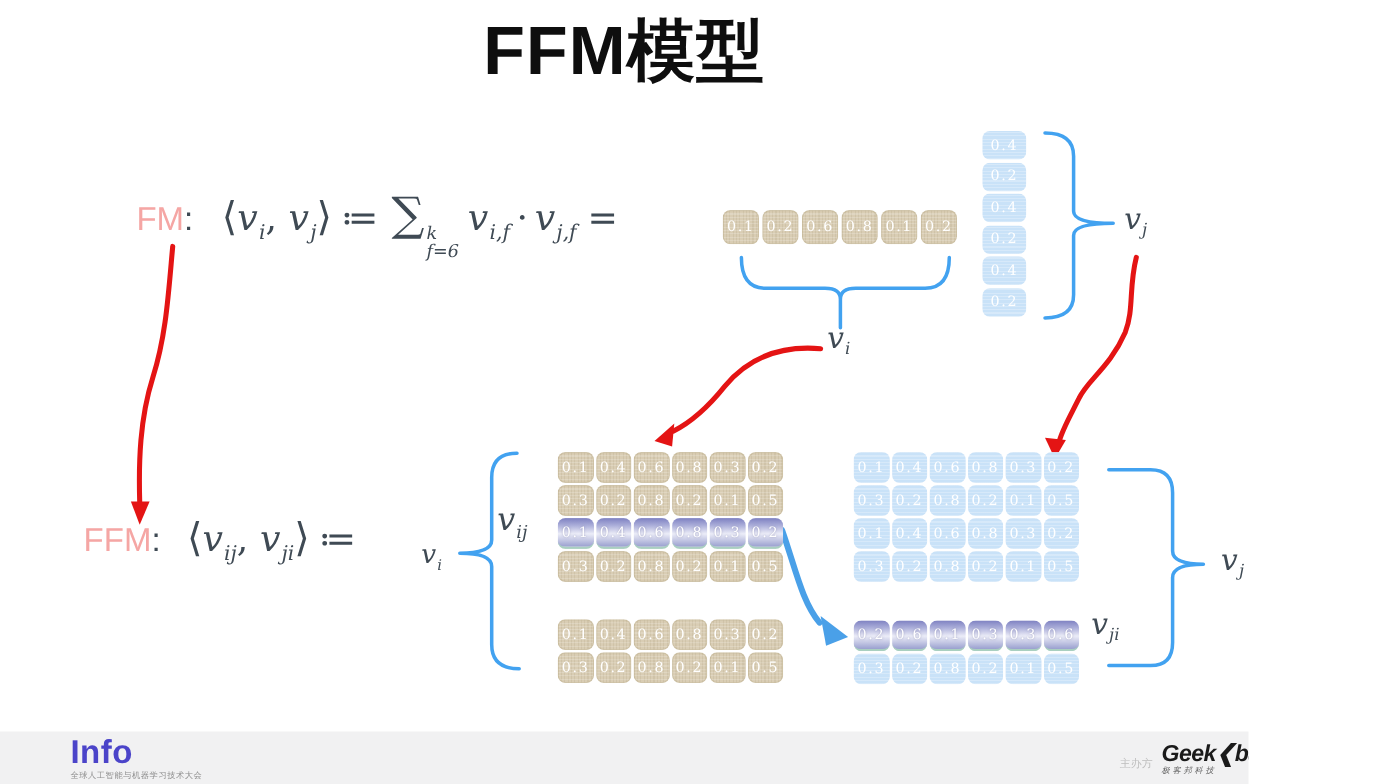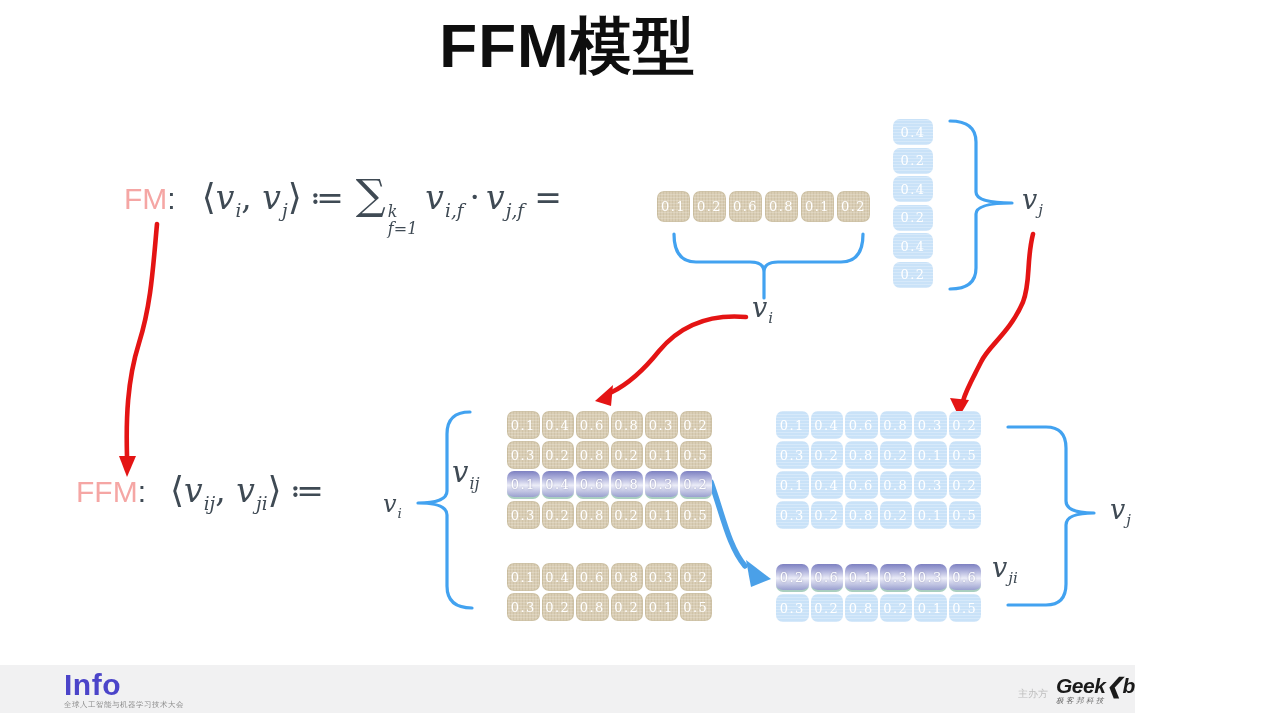--- a/index.html
+++ b/index.html
@@ -96,21 +96,21 @@
       <polygon points="959,417 950,398 969,400"></polygon>
     </g>
     <path d="M711,482 C723,516 729,547 745,566" stroke="#4aa0e8" stroke-width="5.5" fill="none" stroke-linecap="round"></path>
     <polygon points="771,579 746,560 751,587" fill="#4aa0e8"></polygon>
   </svg>
 
   <div class="mathline" style="left:124px;top:174px;">
     <span class="linelabel"><span class="pink">FM</span><span class="dark">:</span></span>
     <span class="formula" style="margin-left:26px;"><span class="msym big">⟨</span><span class="mvar">v</span><sub>i</sub><span class="msym">, </span><span class="mvar">v</span><sub>j</sub><span class="msym big">⟩</span><span class="msym assign">≔</span><span class="sum">∑</span><span class="sumstack">
           <span>k</span>
-          <span>f=1</span>
+          <span>f=6</span>
         </span><span class="mvar">v</span><sub>i,f</sub><span class="msym cdot">·</span><span class="mvar">v</span><sub>j,f</sub><span class="msym eq">=</span></span>
   </div>
 
   <div class="vecrow tan" style="left:657px;top:191px;">
       <span class="cell">0.1</span>
       <span class="cell">0.2</span>
       <span class="cell">0.6</span>
       <span class="cell">0.8</span>
       <span class="cell">0.1</span>
       <span class="cell">0.2</span>

